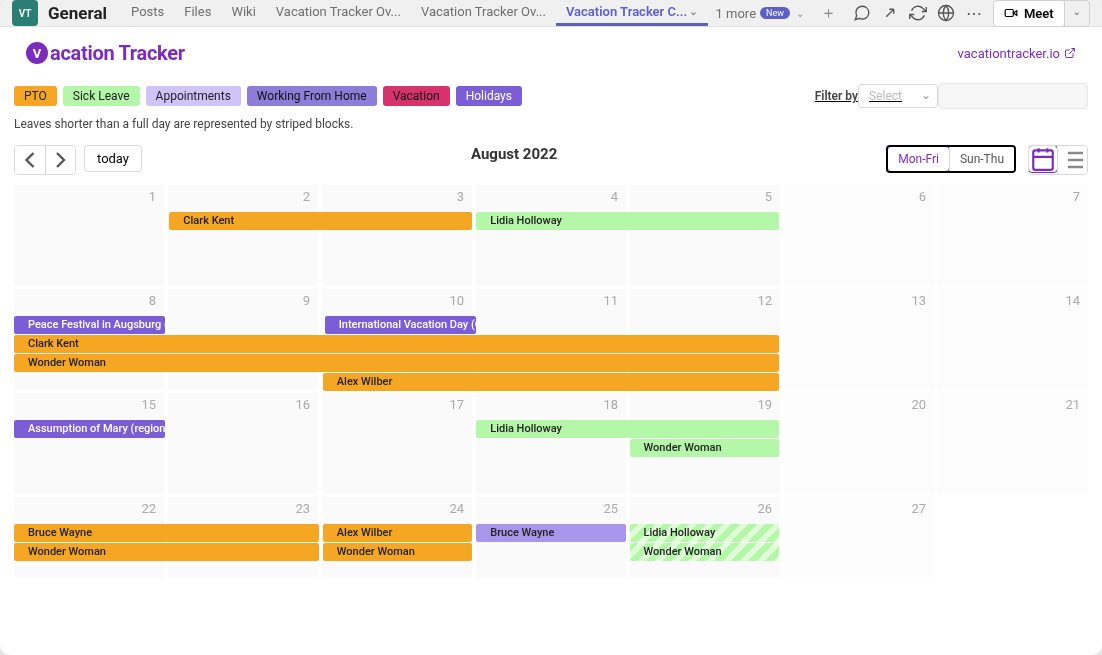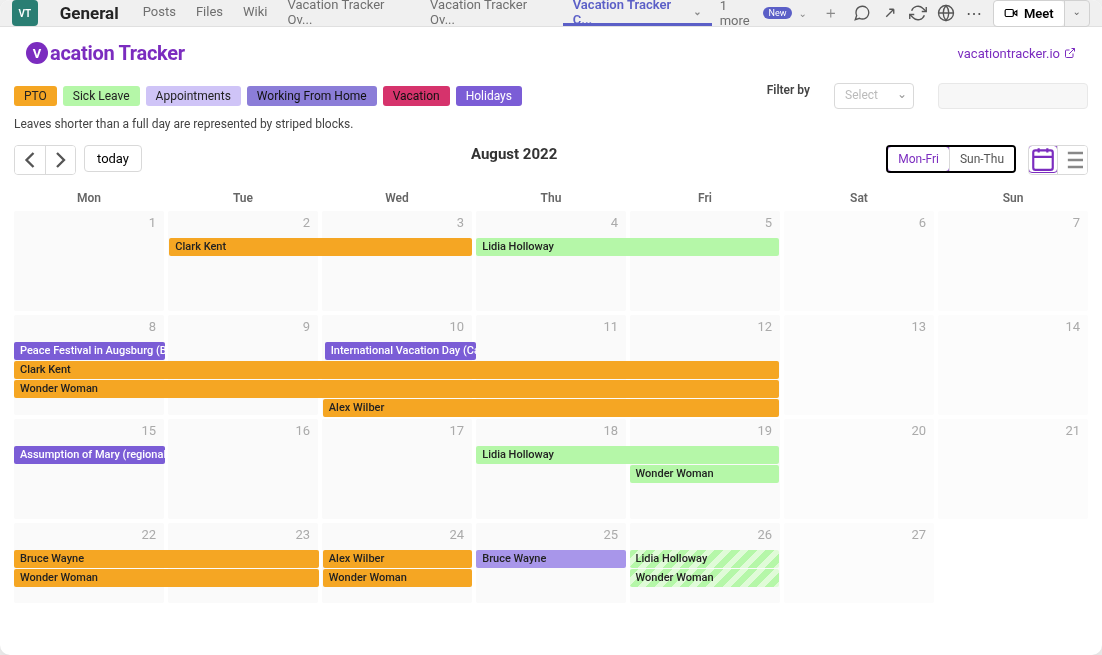--- a/index.html
+++ b/index.html
@@ -2,21 +2,21 @@
 <html><head>
 <meta charset="utf-8">
 <style>
 * { box-sizing: border-box; margin: 0; padding: 0; font-family: -apple-system, BlinkMacSystemFont, "Segoe UI", Roboto, sans-serif; }
 body { background: #f5f5f5; width: 1102px; height: 655px; overflow: hidden; }
 .main-container { width: 1102px; height: 655px; background: #fff; border-radius: 10px; box-shadow: 0 8px 30px rgba(0,0,0,0.15); overflow: hidden; display: flex; flex-direction: column; }
 
 
 .top-bar { height: 27px; background: #f0f0f0; border-bottom: 1px solid #e0e0e0; display: flex; align-items: center; padding: 0 12px; gap: 6px; }
 .team-avatar { width: 26px; height: 26px; background: #2a7e73; color: #fff; font-size: 10px; font-weight: 600; display: flex; align-items: center; justify-content: center; border-radius: 4px; }
-.channel-name { font-size: 17px; font-weight: 700; color: #242424; margin-left: 16px; margin-right: 8px; }
+.channel-name { font-size: 17px; font-weight: 700; color: #242424; margin-left: 4px; margin-right: 8px; }
 .tabs { display: flex; align-items: center; gap: 0; height: 100%; }
 .tab { padding: 4px 10px; height: 100%; display: flex; align-items: center; font-size: 13px; color: #6f6f6f; border-bottom: 3px solid transparent; cursor: pointer; }
 .tab.active { color: #5b5fc7; border-bottom-color: #5b5fc7; font-weight: 600; }
 .tab-caret { color: #888; font-size: 10px; margin-left: 2px; }
 .more-tabs { font-size: 13px; color: #6f6f6f; padding: 0 8px; display: flex; align-items: center; gap: 4px; }
 .new-badge { background: #5b5fc7; color: #fff; font-size: 9px; padding: 1px 6px; border-radius: 8px; }
 .add-tab { color: #888; font-size: 16px; padding: 0 8px; cursor: pointer; }
 .top-right { margin-left: auto; display: flex; align-items: center; gap: 10px; }
 .top-icon { width: 18px; height: 18px; color: #555; cursor: pointer; display:flex; align-items:center; justify-content:center; }
 .meet-btn { background: #fff; border: 1px solid #d1d1d1; border-radius: 4px; padding: 5px 10px; font-size: 13px; font-weight: 600; display: flex; align-items: center; gap: 6px; cursor: pointer; }
@@ -31,21 +31,21 @@
 
 
 .legend-row { display: flex; align-items: center; padding: 12px 14px 4px 14px; gap: 6px; flex-wrap: wrap; }
 .legend-chip { font-size: 12px; padding: 3px 10px; border-radius: 3px; color: #222; }
 .chip-pto { background: #f5a623; }
 .chip-sick { background: #b5f7a8; }
 .chip-appt { background: #cfc4f7; }
 .chip-wfh { background: #8b7dd8; color: #111; }
 .chip-vac { background: #d6336c; color: #111; }
 .chip-hol { background: #7b5dd6; color: #fff; }
-.filter-area { margin-left: auto; display: flex; gap: 24px; }
+.filter-area { margin-left: auto; display: flex; align-items: center; gap: 0; text-decoration: underline; }
 .filter-label { font-size: 12px; color: #444; font-weight: 600; }
 .select-box { border: 1px solid #d9d9d9; border-radius: 4px; padding: 4px 22px 4px 10px; font-size: 12px; color: #bbb; background: #fff; position: relative; min-width: 80px; }
 .select-box::after { content: "⌄"; position: absolute; right: 6px; top: 3px; color: #999; font-size: 12px; }
 .search-box { width: 150px; height: 26px; border: 1px solid #e8e8e8; background: #f7f7f7; border-radius: 4px; }
 
 .hint-text { font-size: 12px; color: #444; padding: 4px 14px 10px 14px; }
 
 
 .cal-toolbar { display: flex; align-items: flex-start; padding: 4px 14px 10px 14px; }
 .nav-btns { display: flex; border: 1px solid #d9d9d9; border-radius: 4px; overflow: hidden; }
@@ -64,21 +64,21 @@
 
 
 .cal-wrap { padding: 0 14px; }
 .dow-row { display: grid; grid-template-columns: repeat(7, 1fr); gap: 4px; }
 .dow { text-align: center; font-size: 12px; color: #666; font-weight: 600; padding: 6px 0; }
 .week-row { display: grid; grid-template-columns: repeat(7, 1fr); gap: 4px; position: relative; margin-bottom: 4px; }
 .day-cell { background: #fafafa; border-radius: 2px; min-height: 100px; position: relative; }
 .day-cell.weekend { background: #fcfcfc; }
 .day-num { position: absolute; top: 4px; right: 8px; font-size: 13px; color: #aaa; }
 .events-overlay { position: absolute; top: 26px; left: 0; right: 0; z-index: 2; }
-.event-bar { height: 18px; line-height: 18px; font-size: 11px; padding: 0 6px; color: #222; overflow: hidden; white-space: nowrap; border-radius: 2px; margin-top: 1px; font-weight: 500; }
+.event-bar { height: 18px; line-height: 18px; font-size: 11px; padding: 0 14px; color: #222; overflow: hidden; white-space: nowrap; border-radius: 2px; margin-top: 1px; font-weight: 500; }
 .ev-pto { background: #f5a623; }
 .ev-sick { background: #b5f7a8; }
 .ev-hol { background: #7b5dd6; color: #fff; }
 .ev-appt { background: #a896ea; }
 .ev-striped { background-image: repeating-linear-gradient(135deg, #b5f7a8 0, #b5f7a8 6px, #e0fbd8 6px, #e0fbd8 12px); }
 
 svg { width: 100%; height: 100%; }
 </style>
 </head>
 <body>
@@ -199,29 +199,20 @@
         </button>
       <button class="view-btn">
           <svg viewBox="0 0 24 24" width="14" height="14" fill="none" stroke="currentColor" stroke-width="2">
             <path d="M8 6h13M8 12h13M8 18h13M3 6h.01M3 12h.01M3 18h.01"></path>
           </svg>
         </button>
     </div>
   </div>
 
   <div class="cal-wrap">
-    <div class="dow-row">
-      <div class="dow">Mon</div>
-      <div class="dow">Tue</div>
-      <div class="dow">Wed</div>
-      <div class="dow">Thu</div>
-      <div class="dow">Fri</div>
-      <div class="dow">Sat</div>
-      <div class="dow">Sun</div>
-    </div>
 
     <div class="week-row">
       <div class="day-cell">
           <span class="day-num">1</span>
         </div>
       <div class="day-cell">
           <span class="day-num">2</span>
         </div>
       <div class="day-cell">
           <span class="day-num">3</span>

